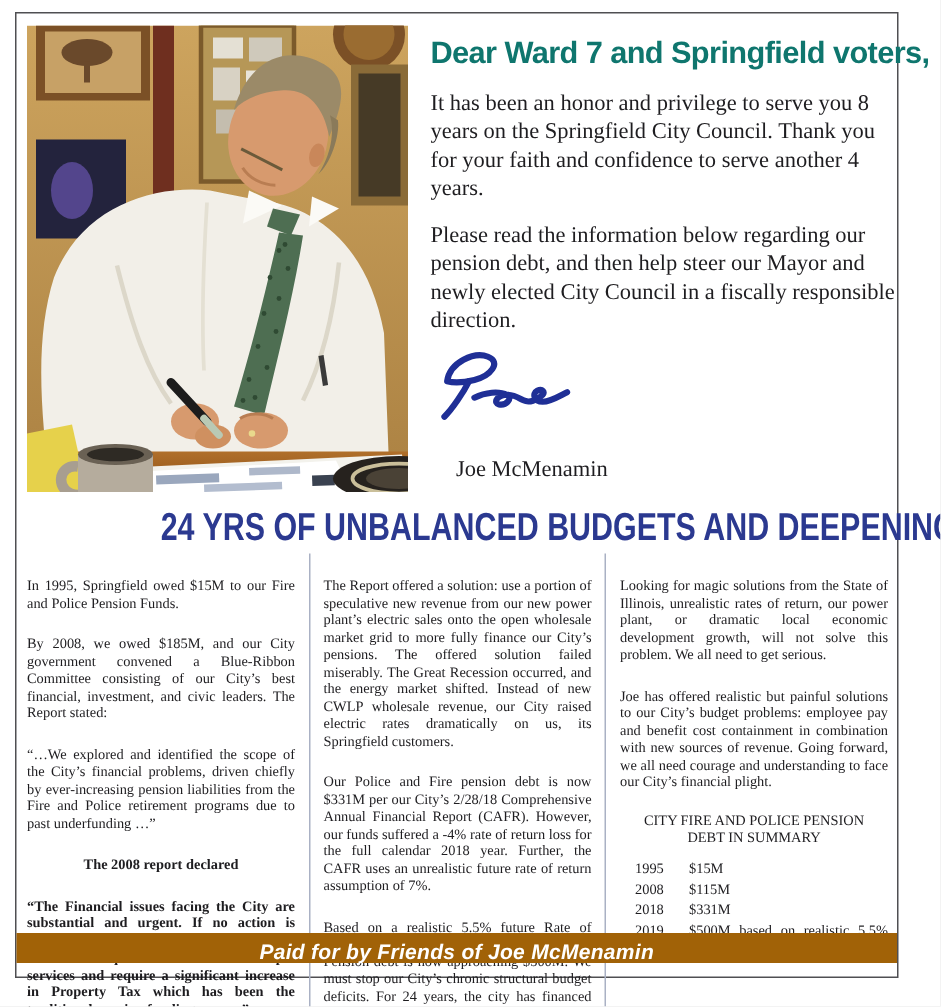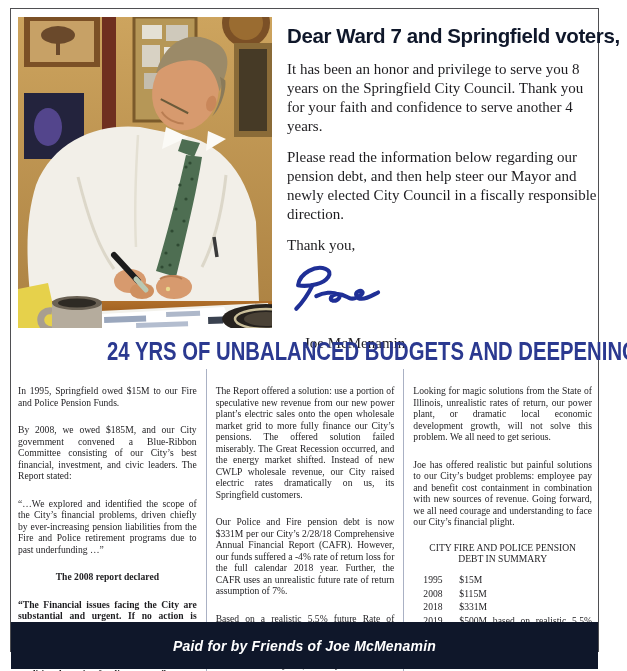--- a/index.html
+++ b/index.html
@@ -12,21 +12,21 @@
     position:absolute; left:10px; top:8px; width:589px; height:644px;
     border:1px solid #4f4f52; box-sizing:border-box; background:#fff;
   }
   
   .photo { position:absolute; left:18px; top:17px; width:254px; height:311px; }
   .photo svg { display:block; }
   
   .letter { position:absolute; left:287px; top:24px; width:312px; }
   .letter-heading {
     font-family:"Liberation Sans", sans-serif; font-weight:700;
-    font-size:20.5px; letter-spacing:-0.4px; color:#0f172a; margin:0;
+    font-size:20.5px; letter-spacing:-0.4px; color:#0f766e; margin:0;
     white-space:nowrap;
   }
   .letter p.body { font-size:15px; line-height:1.27; margin:12px 0 0; }
   .letter .closing { margin-top:14px; }
   .sig { margin:6px 0 0 2px; }
   .name-block { margin-top:6px; }
   .name-block p { font-size:15px; line-height:1.3; margin:17px; }
   
   .headline { position:absolute; left:10px; top:336px; width:589px; text-align:center; }
   .headline span {
@@ -47,22 +47,22 @@
   .col p { margin:16px 0 10px; }
   .subhead { text-align:center; font-weight:700; margin:13px 0 10px; }
   .bold-quote { font-weight:700; }
   .sum-title { text-align:center; margin:14px 6px 9px; line-height:1.25; }
   .sum-rows { margin-left:10px; }
   .sum-row { display:flex; margin-bottom:2px; }
   .sum-year { width:36px; flex:0 0 36px; }
   .sum-amt { flex:1; }
   
   .footerbar {
-    position:absolute; left:11px; top:622px; width:587px; height:47px;
-    background:#0f172a; display:flex; align-items:center; justify-content:center;
+    position:absolute; left:11px; top:622px; width:587px; height:20px;
+    background:#a16207; display:flex; align-items:flex-end; justify-content:center;
   }
   .footerbar span {
     font-family:"Liberation Sans", sans-serif; font-weight:700; font-style:italic;
     font-size:14px; color:#ffffff; letter-spacing:0.2px;
   }
 </style>
 </head>
 <body>
 
 <div class="sheet">
@@ -176,21 +176,20 @@
         <ellipse cx="248" cy="302" rx="31" ry="10" fill="none" stroke="#cabf9a" stroke-width="2.5"></ellipse>
         <ellipse cx="248" cy="302" rx="22" ry="7" fill="#4a4236"></ellipse>
       </g>
     </svg>
   </div>
 
   <div class="letter">
     <h1 class="letter-heading">Dear Ward 7 and Springfield voters,</h1>
     <p class="body">It has been an honor and privilege to serve you 8 years on the Springfield City Council. Thank you for your faith and confidence to serve another 4 years.</p>
     <p class="body">Please read the information below regarding our pension debt, and then help steer our Mayor and newly elected City Council in a fiscally responsible direction.</p>
-    <p class="body closing">Thank you,</p>
     <div class="sig">
       <svg width="100" height="52" viewBox="0 0 110 56" xmlns="http://www.w3.org/2000/svg">
         <g fill="none" stroke="#1f2f96" stroke-width="4.5" stroke-linecap="round" stroke-linejoin="round">
           <path d="M10,26 C12,12 30,4 40,8 C50,12 42,22 30,25 C22,27 14,27 10,26 Z"></path>
           <path d="M26,26 C22,34 14,46 8,52"></path>
           <path d="M30,38 C38,34 48,33 54,36 C58,38 54,44 48,43 C44,42 46,37 52,36 C58,35 62,38 66,40 C70,42 76,40 80,36 C82,34 80,31 76,33 C72,35 74,41 80,41 C86,41 92,37 98,34"></path>
         </g>
       </svg>
     </div>
     <div class="name-block">

